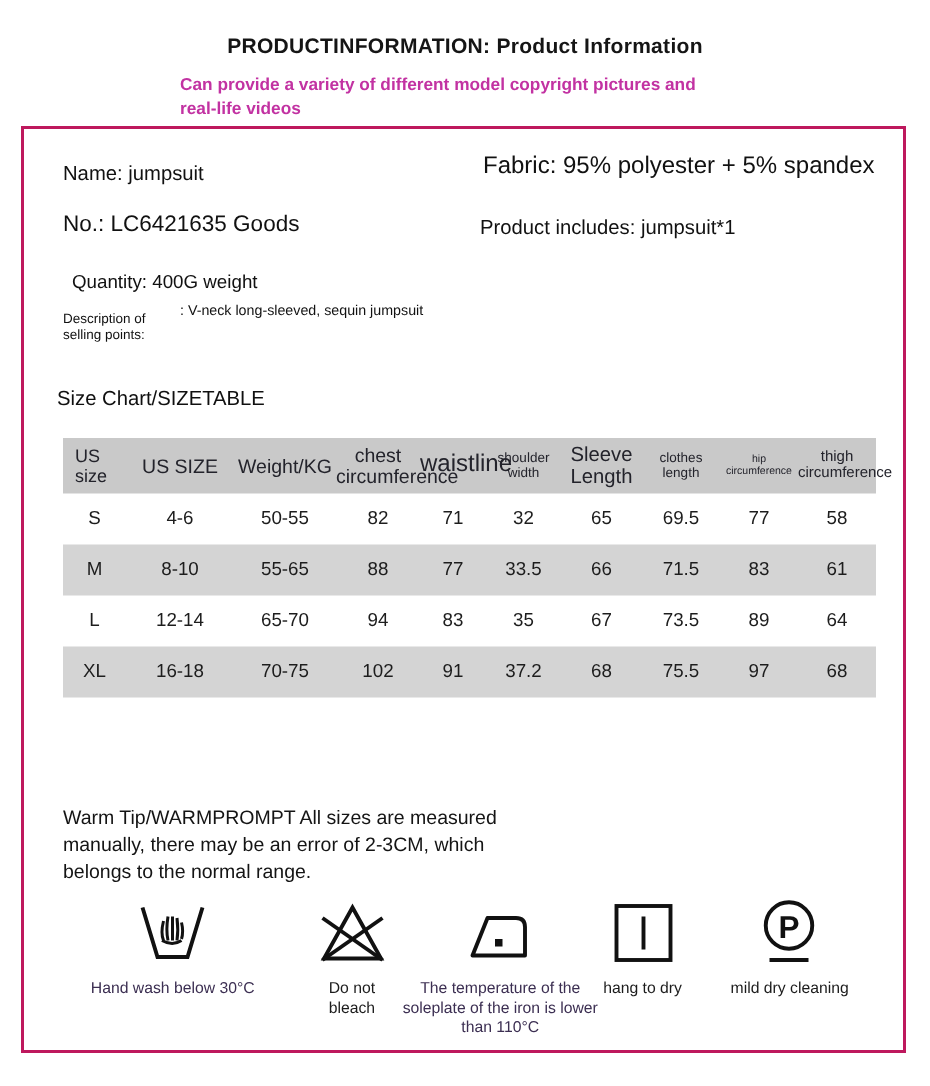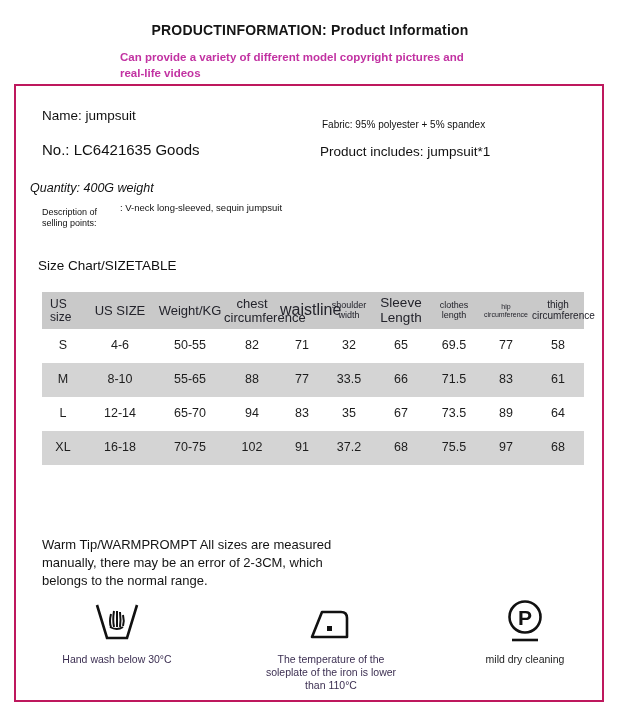--- a/index.html
+++ b/index.html
@@ -9,24 +9,24 @@
   .main-title { position:absolute; top:22px; left:0; width:100%; text-align:center;
     font-size:14px; font-weight:600; color:#151515; letter-spacing:0.2px; }
   .subtitle { position:absolute; top:50px; left:120px; width:348px;
     font-size:11.5px; font-weight:600; color:#c232a2; line-height:1.35; }
 
   .box { position:absolute; top:84px; left:14px; width:590px; height:618px;
     border:2px solid #be185d; background:#ffffff; }
 
   .fld { position:absolute; color:#111; white-space:nowrap; }
   .f-name     { top:22px;  left:26px;  font-size:13.5px; }
-  .f-fabric   { top:33px;  left:306px; font-size:10px; }
+  .f-fabric   { top:16px;  left:306px; font-size:16px; }
   .f-no       { top:55px;  left:26px;  font-size:15px; }
   .f-includes { top:58px;  left:304px; font-size:13.5px; }
-  .f-quantity { top:95px;  left:14px;  font-size:12.5px;font-style:italic; }
+  .f-quantity { top:95px;  left:32px;  font-size:12.5px; }
   .f-desc-label { top:121px; left:26px; font-size:9px; line-height:1.25; width:80px; white-space:normal; }
   .f-desc-value { top:116px; left:104px; font-size:9.5px; }
 
   .size-title { position:absolute; top:172px; left:22px; font-size:13.5px; color:#101010; }
 
   .size-table { position:absolute; top:206px; left:26px; width:542px; }
   .tr { display:grid; grid-template-columns:42px 72px 68px 56px 44px 50px 54px 52px 52px 52px;
     align-items:center; height:34px; }
   .tr.head { height:37px; background:#c9c9c9; }
   .tr.alt  { background:#d4d4d4; }
@@ -149,31 +149,50 @@
         <span class="glyph">
           <svg width="50" height="44" viewBox="0 0 50 44">
             <polyline points="5,5 15,38 35,38 45,5" fill="none" stroke="#111" stroke-width="2.6"></polyline>
             <path d="M19,14 q-2,8 0,13 M22,11 q-1.5,9 0,16 M25,11 q0,9 0,16 M28,12 q1,8 0,15 M31,15 q1.5,6 0,11" fill="none" stroke="#111" stroke-width="2"></path>
             <path d="M18,27 q7,4 13,0" fill="none" stroke="#111" stroke-width="2"></path>
           </svg>
         </span>
         <span class="care-label">Hand wash below 30°C</span>
       </div>
 
+      <div class="care-item ci-1">
+        <span class="glyph">
+          <svg width="48" height="44" viewBox="0 0 48 44">
+            <polygon points="24,5 5,39 43,39" fill="none" stroke="#111" stroke-width="2.6"></polygon>
+            <line x1="4" y1="12" x2="44" y2="40" stroke="#111" stroke-width="2.6"></line>
+            <line x1="4" y1="40" x2="44" y2="12" stroke="#111" stroke-width="2.6"></line>
+          </svg>
+        </span>
+        <span class="care-label">Do not bleach</span>
+      </div>
 
       <div class="care-item ci-2">
         <span class="glyph">
           <svg width="48" height="44" viewBox="0 0 48 44">
             <path d="M5,37 L15,12 L34,12 Q40,12 40,18 L40,37 Z" fill="none" stroke="#111" stroke-width="2.6" stroke-linejoin="round"></path>
             <rect x="20" y="26" width="5" height="5" fill="#111"></rect>
           </svg>
         </span>
         <span class="care-label">The temperature of the soleplate of the iron is lower than 110°C</span>
       </div>
 
+      <div class="care-item ci-3">
+        <span class="glyph">
+          <svg width="44" height="44" viewBox="0 0 44 44">
+            <rect x="4" y="4" width="36" height="36" fill="none" stroke="#111" stroke-width="2.6"></rect>
+            <line x1="22" y1="11" x2="22" y2="33" stroke="#111" stroke-width="2.6"></line>
+          </svg>
+        </span>
+        <span class="care-label">hang to dry</span>
+      </div>
 
       <div class="care-item ci-4">
         <span class="glyph">
           <svg width="46" height="48" viewBox="0 0 46 48">
             <circle cx="23" cy="19" r="15.5" fill="none" stroke="#111" stroke-width="2.6"></circle>
             <text x="23" y="27" text-anchor="middle" font-family="Liberation Sans, sans-serif" font-size="21" font-weight="bold" fill="#111">P</text>
             <line x1="10" y1="42" x2="36" y2="42" stroke="#111" stroke-width="2.6"></line>
           </svg>
         </span>
         <span class="care-label">mild dry cleaning</span>

